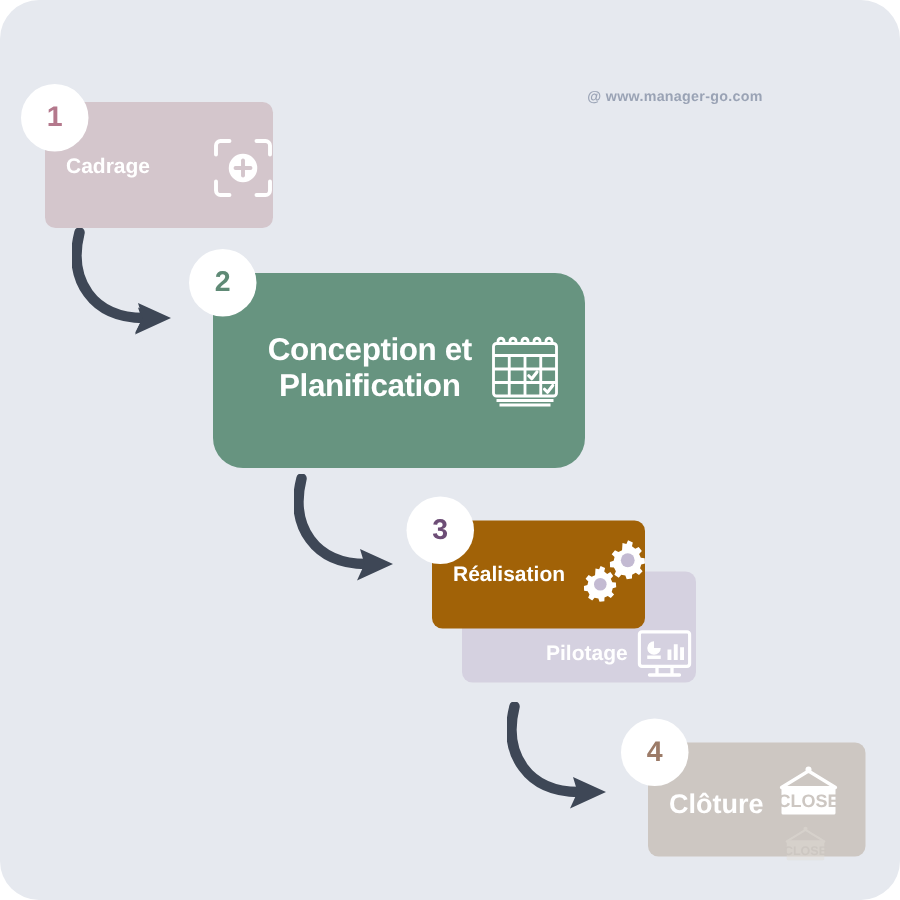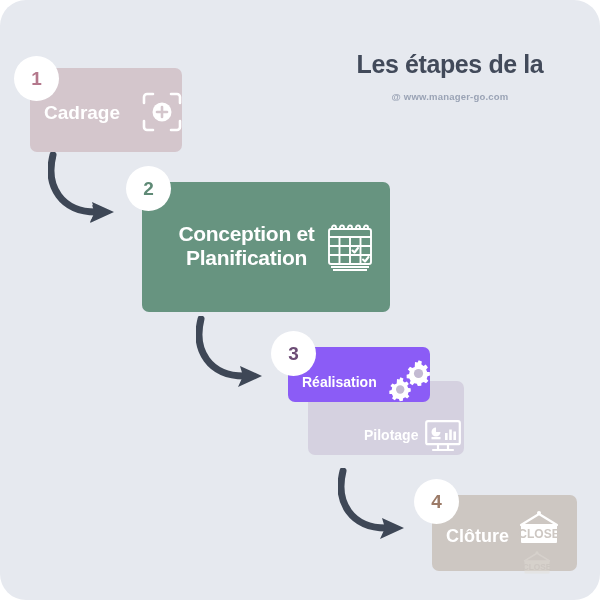--- a/index.html
+++ b/index.html
@@ -60,52 +60,53 @@
   }
 
   
   #box1 {
     left: 30px; top: 68px;
     width: 152px; height: 84px;
     background: #d4c6cc;
   }
   #box1-label {
     left: 14px; top: 34px;
-    font-size: 19px;
+    font-size: 14px;
   }
   #icon-focus {
     position: absolute;
     left: 140px; top: 90px;
     width: 44px; height: 44px;
   }
 
   
   #box2 {
     left: 142px; top: 182px;
     width: 248px; height: 130px;
     background: #679480;
+    border-radius: 20px;
   }
   #box2-label {
     left: 12px; top: 40px;
     width: 185px;
     text-align: center;
     font-size: 21px;
     letter-spacing: -0.3px;
   }
   #icon-calendar {
     position: absolute;
     left: 325px; top: 224px;
     width: 52px; height: 52px;
   }
 
   
   #box3 {
     left: 288px; top: 347px;
-    width: 142px; height: 55px;
-    background: #8b5cf6;
+    width: 142px; height: 72px;
+    background: #a16207;
   }
   #box3-label {
     left: 14px; top: 27px;
     font-size: 14px;
   }
   #icon-gears {
     position: absolute;
     left: 384px; top: 358px;
     width: 48px; height: 48px;
   }
@@ -174,21 +175,20 @@
   #arrow1 { left: 48px; top: 152px; width: 88px; height: 78px; }
   #arrow2 { left: 196px; top: 316px; width: 88px; height: 78px; }
   #arrow3 { left: 338px; top: 468px; width: 88px; height: 78px; }
 </style>
 </head>
 <body>
 
 <div class="canvas">
 
   <div class="title-block">
-    <div class="title-line">Les étapes de la</div>
     <div class="title-credit">@ www.manager-go.com</div>
   </div>
 
   <div class="step-box" id="box1">
     <div class="step-label" id="box1-label">Cadrage</div>
   </div>
   <svg id="icon-focus" viewBox="0 0 44 44">
     <g fill="none" stroke="#ffffff" stroke-width="2.6" stroke-linecap="round">
       <path d="M4 13 V7 a3 3 0 0 1 3 -3 H13"></path>
       <path d="M31 4 H37 a3 3 0 0 1 3 3 V13"></path>

